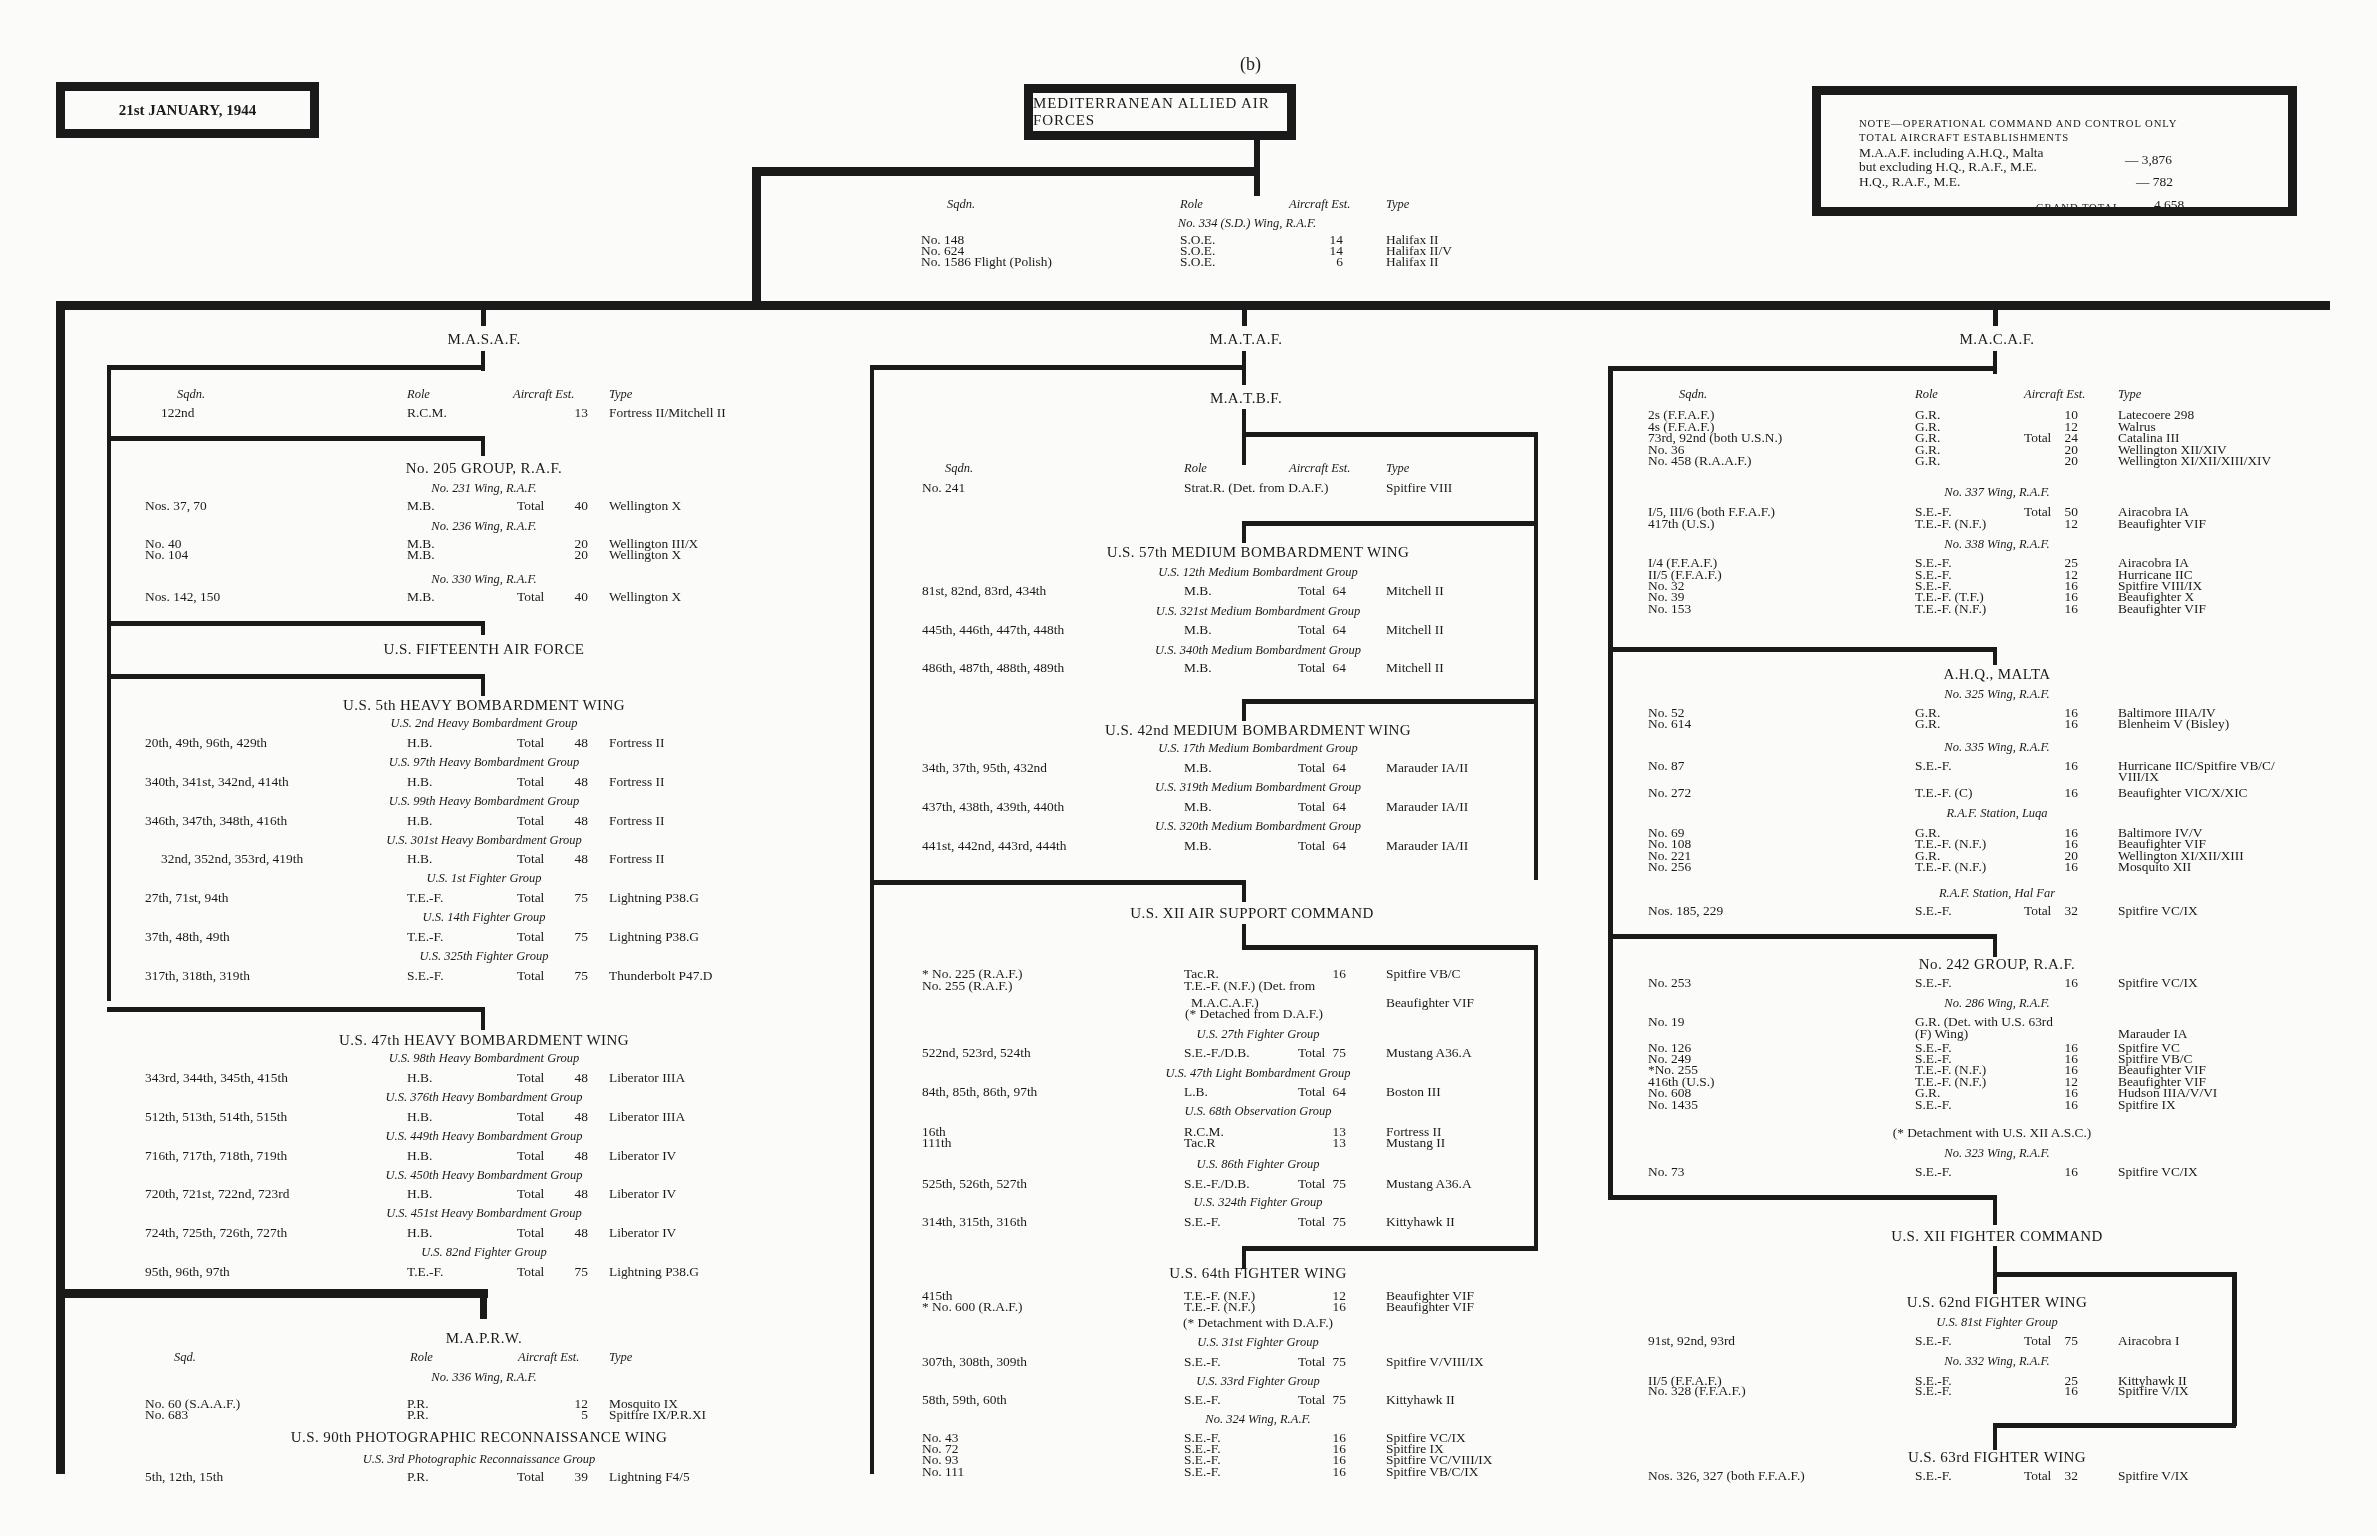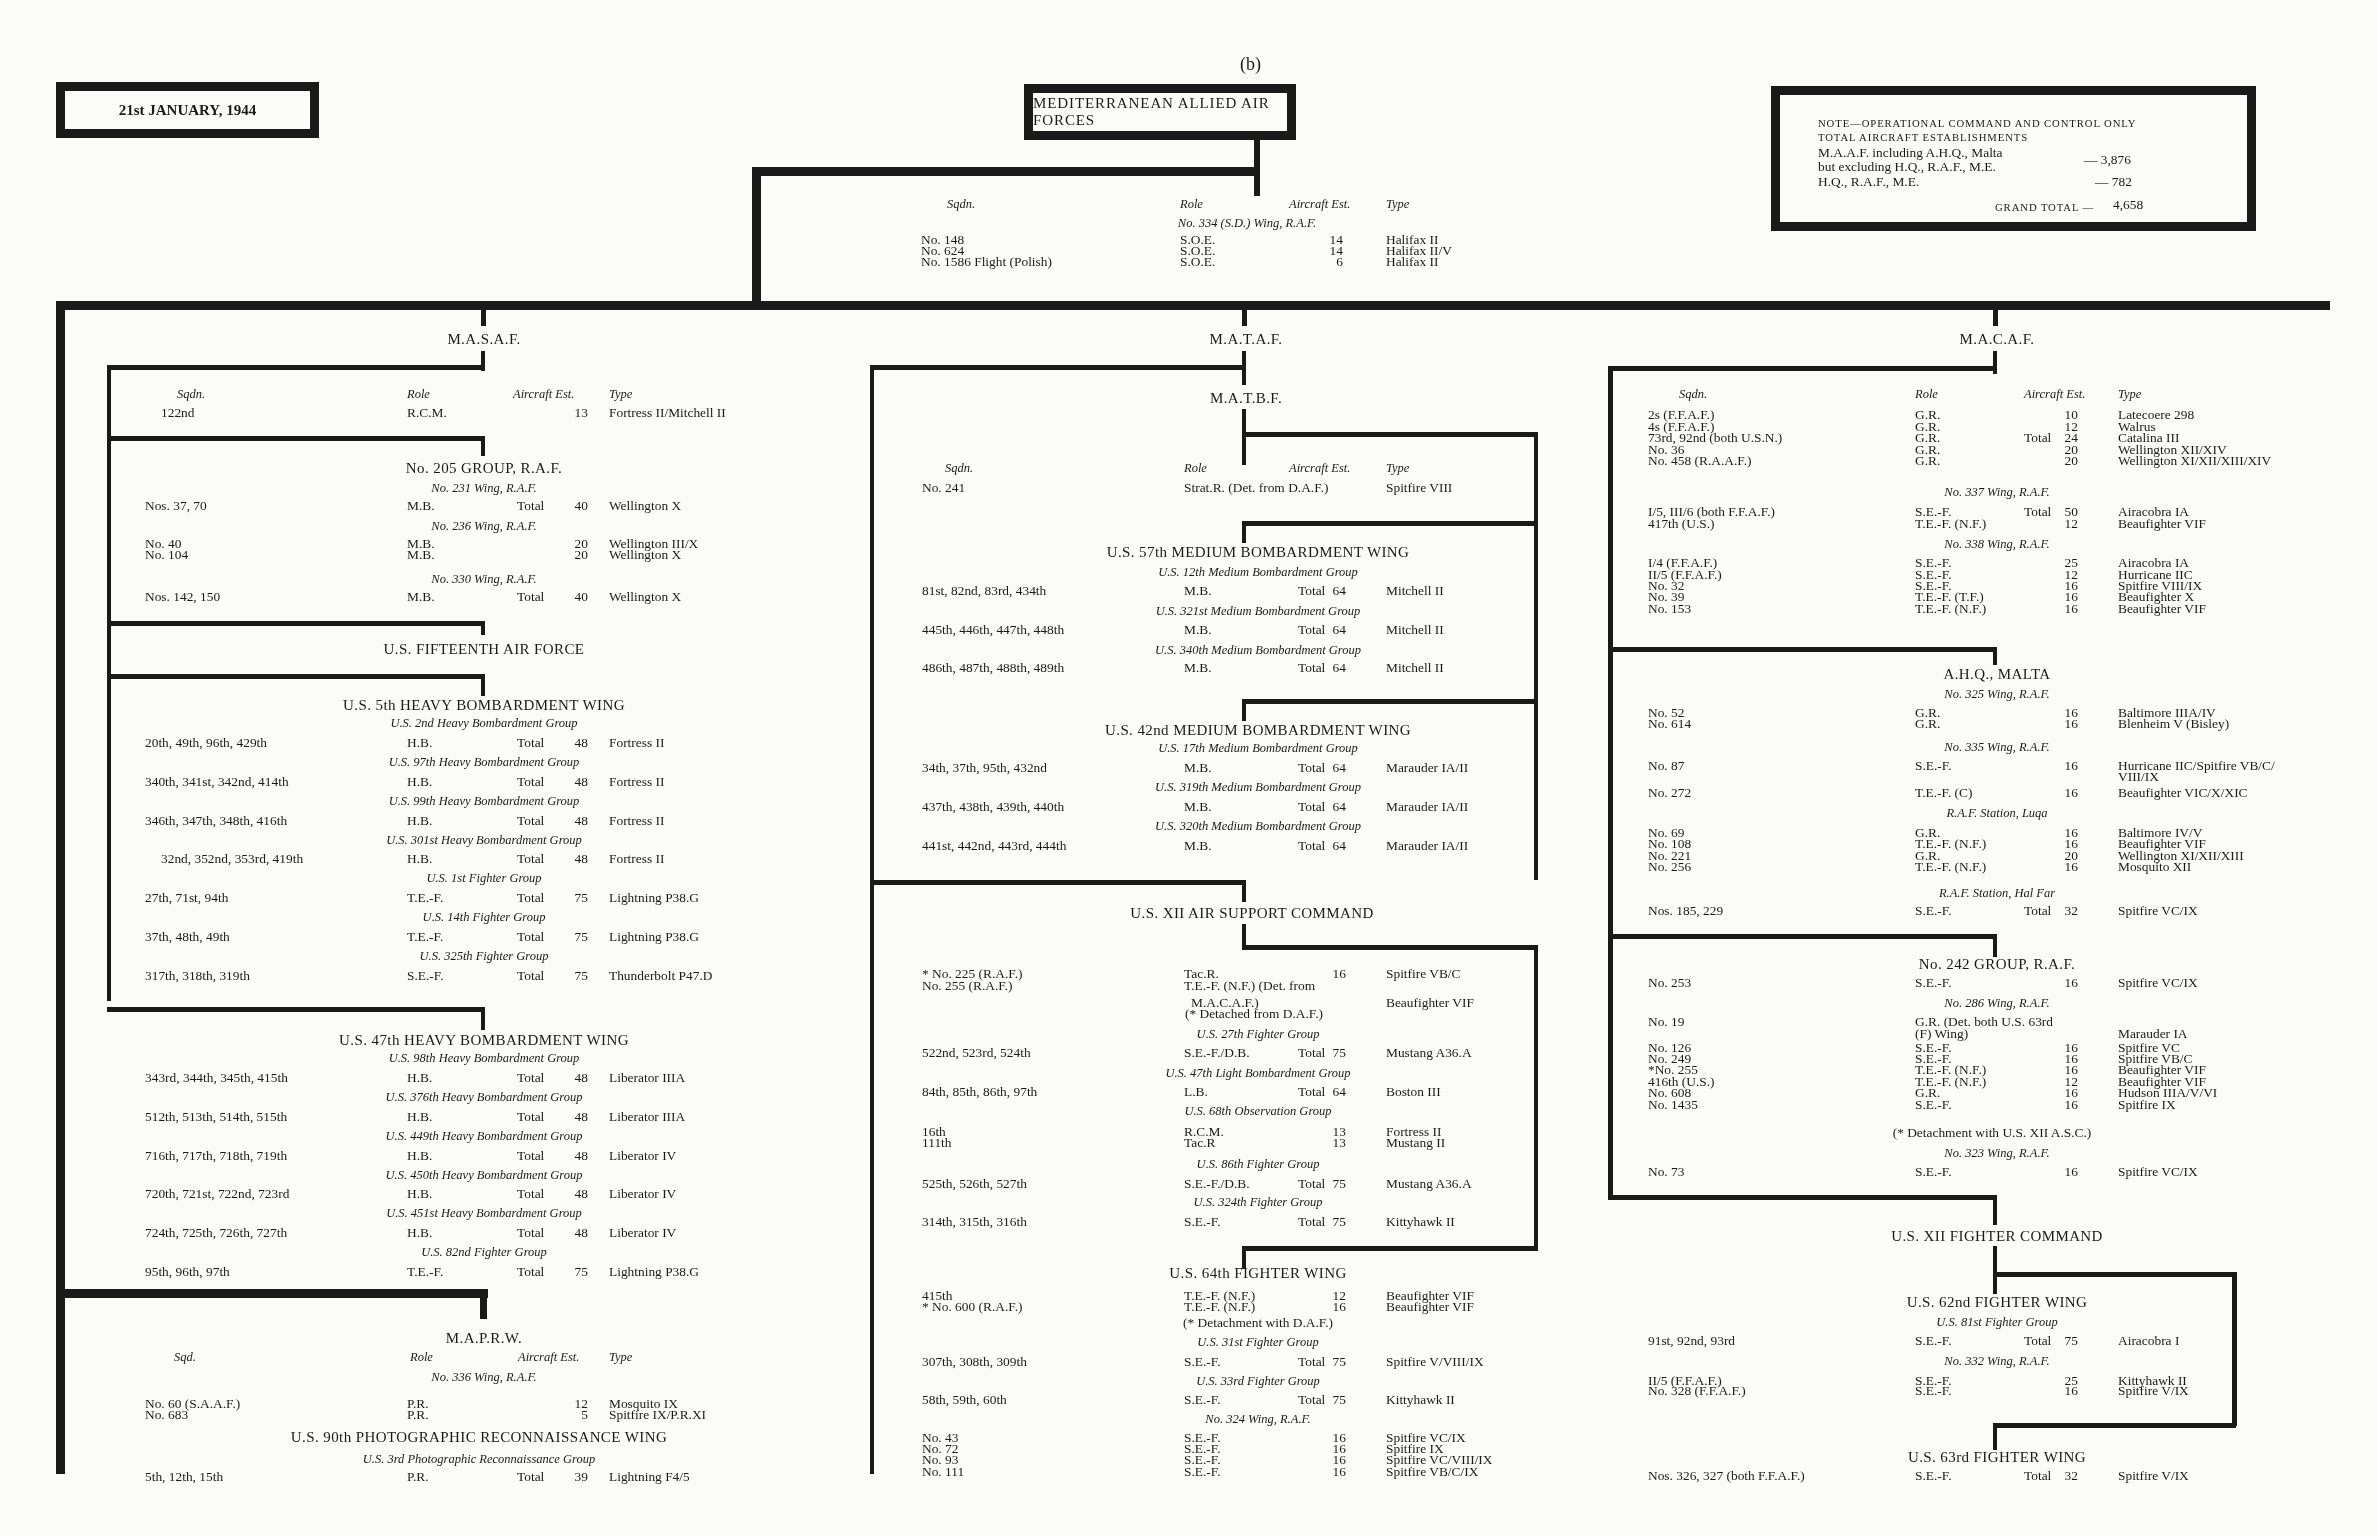--- a/index.html
+++ b/index.html
@@ -17,21 +17,21 @@
 </head>
 <body>
 
 <div class="box" style="left:56px;top:82px;width:263px;height:56px;border-width:9px;">
   <span style="font-size:15px;font-weight:bold;">21st JANUARY, 1944</span>
 </div>
 <div class="abs" style="left:1240px;top:54px;font-size:18px;">(b)</div>
 <div class="box" style="left:1024px;top:84px;width:272px;height:56px;border-width:9px;">
   <span style="font-size:15px;letter-spacing:0.9px;">MEDITERRANEAN ALLIED AIR FORCES</span>
 </div>
-<div class="box" style="left:1771px;top:86px;width:485px;height:145px;border-width:9px;display:block;">
+<div class="box" style="left:1812px;top:86px;width:485px;height:130px;border-width:9px;display:block;">
   <div class="abs" style="left:38px;top:21.5px;font-size:10.7px;letter-spacing:0.9px;">NOTE—OPERATIONAL COMMAND AND CONTROL ONLY</div>
   <div class="abs" style="left:38px;top:36px;font-size:10.7px;letter-spacing:0.9px;">TOTAL AIRCRAFT ESTABLISHMENTS</div>
   <div class="abs" style="left:38px;top:50px;font-size:13.4px;">M.A.A.F. including A.H.Q., Malta</div>
   <div class="abs" style="left:38px;top:64px;font-size:13.4px;">but excluding H.Q., R.A.F., M.E.</div>
   <div class="abs" style="left:304px;top:57px;font-size:13.4px;">— 3,876</div>
   <div class="abs" style="left:38px;top:79px;font-size:13.4px;">H.Q., R.A.F., M.E.</div>
   <div class="abs" style="left:315px;top:79px;font-size:13.4px;">— 782</div>
   <div class="abs" style="left:215px;top:106px;font-size:10.7px;letter-spacing:0.9px;">GRAND TOTAL —</div>
   <div class="abs" style="left:333px;top:102px;font-size:13.4px;">4,658</div>
 </div>
@@ -629,21 +629,21 @@
       <span style="left: 2118px;">Spitfire VC/IX</span>
     </div>
     <div class="row" style="top: 976px; left: 0px; width: 2377px;">
       <span style="left: 1648px;">No. 253</span>
       <span style="left: 1915px;">S.E.-F.</span>
       <span style="left: 2051px; width: 27px; text-align: right;">16</span>
       <span style="left: 2118px;">Spitfire VC/IX</span>
     </div>
     <div class="row" style="top: 1015px; left: 0px; width: 2377px;">
       <span style="left: 1648px;">No. 19</span>
-      <span style="left: 1915px;">G.R. (Det. both U.S. 63rd</span>
+      <span style="left: 1915px;">G.R. (Det. with U.S. 63rd</span>
     </div>
     <div class="row" style="top: 1027px; left: 0px; width: 2377px;">
       <span style="left: 1915px;">(F) Wing)</span>
       <span style="left: 2118px;">Marauder IA</span>
     </div>
     <div class="row" style="top: 1041px; left: 0px; width: 2377px;">
       <span style="left: 1648px;">No. 126</span>
       <span style="left: 1915px;">S.E.-F.</span>
       <span style="left: 2051px; width: 27px; text-align: right;">16</span>
       <span style="left: 2118px;">Spitfire VC</span>

